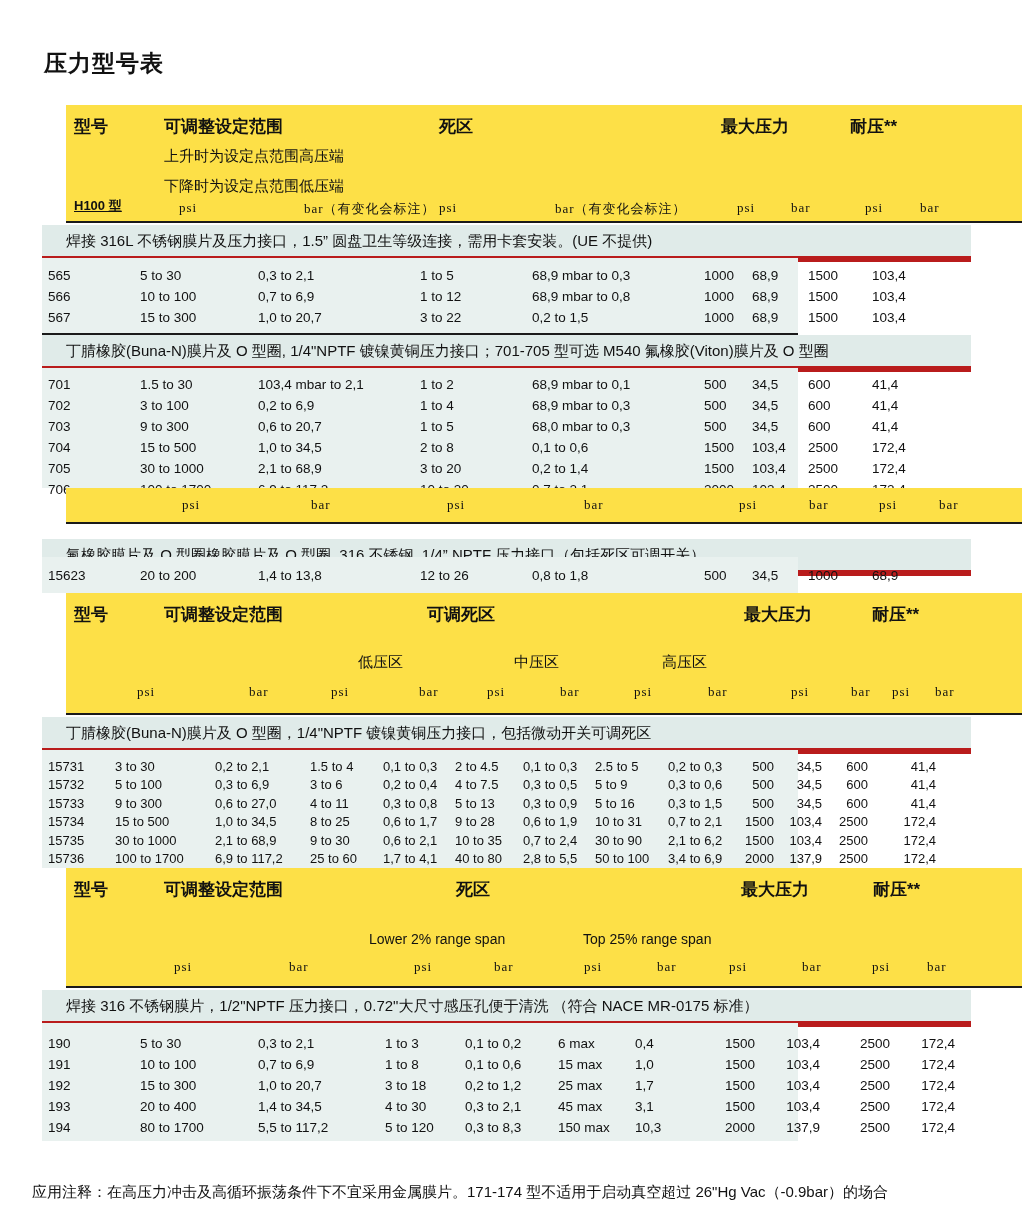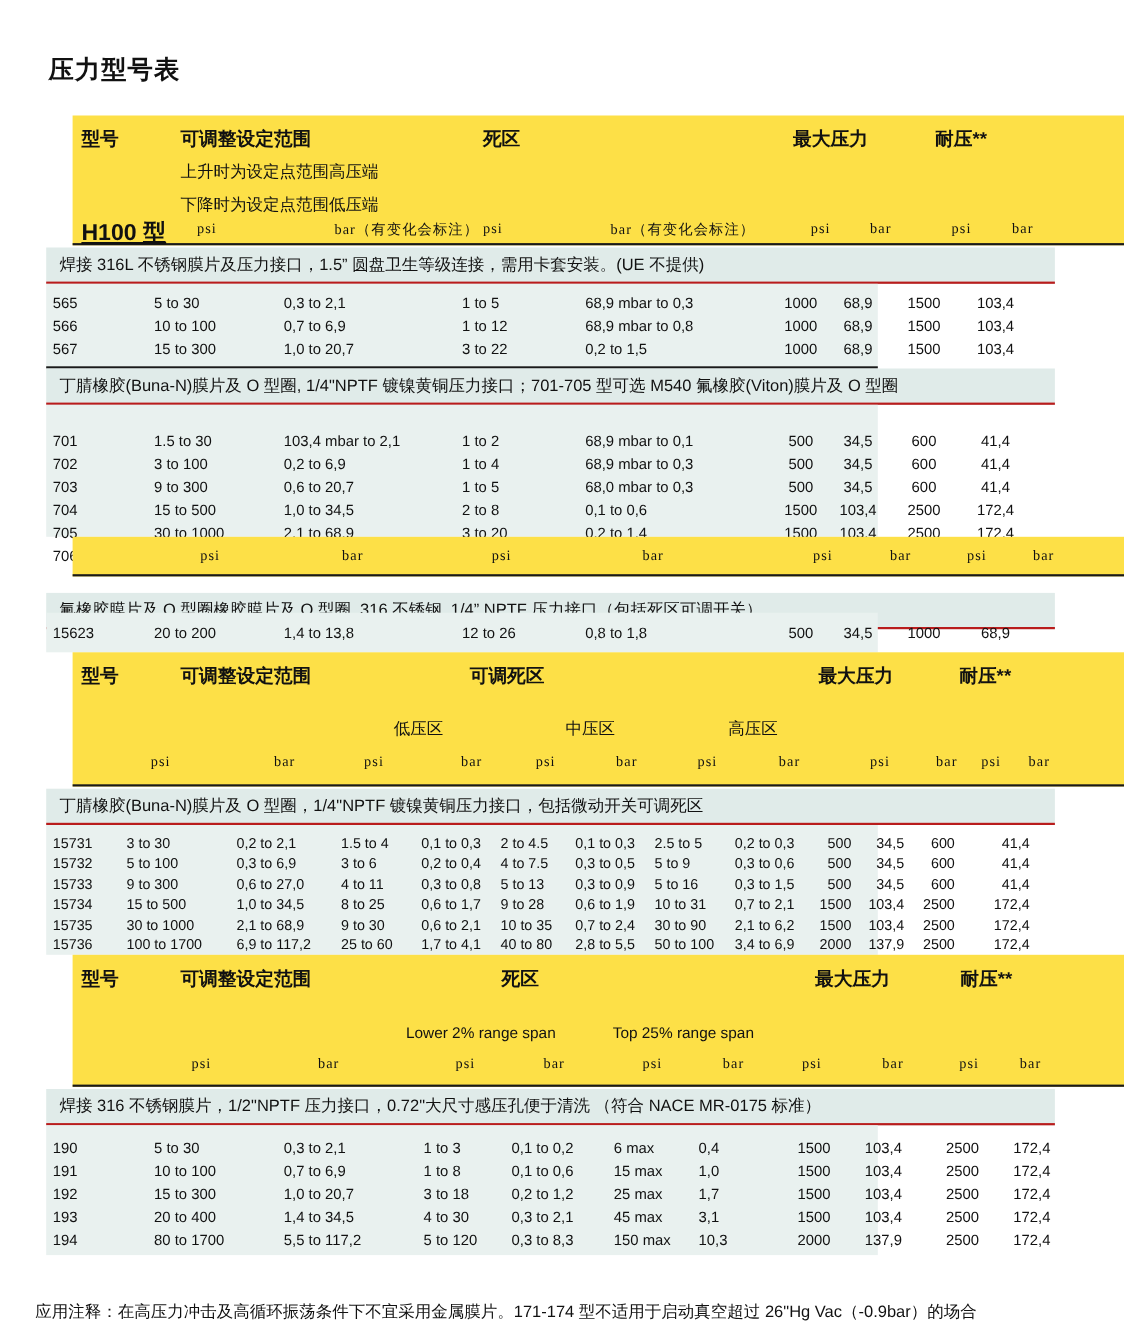--- a/index.html
+++ b/index.html
@@ -5,29 +5,29 @@
   html,body{margin:0;padding:0;background:#fff;}
   .page{position:relative;width:1022px;height:1212px;background:#ffffff;
         font-family:"Liberation Sans",sans-serif;color:#111;overflow:hidden;}
   .title{position:absolute;left:44px;top:48px;font-size:23px;font-weight:700;letter-spacing:1px;}
   .band{position:absolute;left:42px;width:987px;background:#fde047;box-sizing:border-box;margin-left:24px;}
   .bb{border-bottom:2px solid #1a1a1a;}
   .abs{position:absolute;white-space:nowrap;}
   .hcn{font-size:17px;font-weight:700;}
   .sub{font-size:15px;}
   .unit{font-family:Liberation Serif, serif;font-size:13px;letter-spacing:1px;}
-  .series{font-size:21px;font-weight:700;text-decoration:underline;}
+  .series{font-size:13px;font-weight:700;text-decoration:underline;}
   .section{position:absolute;left:42px;width:913px;height:31px;background:#e0ebe9;
-           border-bottom:2px solid #b91c1c;box-sizing:content-box;font-size:15px;
-           line-height:31px;padding-left:12px;width:905px;white-space:nowrap;}
+           border-bottom:6px solid #b91c1c;box-sizing:content-box;font-size:15px;
+           line-height:31px;padding-left:24px;width:905px;white-space:nowrap;}
   .rowsblk{position:absolute;left:42px;width:756px;background:#e9f1ef;box-sizing:border-box;}
   .row{display:grid;align-items:center;padding-left:6px;}
   .cell{font-size:13.5px;white-space:nowrap;}
   .t1 .row{grid-template-columns:92px 118px 162px 112px 172px 48px 56px 64px 66px;height:21px;}
-  .t1 .cell:nth-child(n+6){text-align:center;}
+  .t1 .cell:nth-child(n+6){text-align:left;}
   .t2 .row{grid-template-columns:67px 100px 95px 73px 72px 68px 72px 73px 70px 36px 48px 46px 68px;height:18.5px;}
   .t2 .cell{font-size:13px;}
   .t2 .cell:nth-child(n+10){text-align:right;}
   .t3 .row{grid-template-columns:92px 118px 127px 80px 93px 77px 65px 55px 65px 70px 65px;height:21px;}
   .t3 .cell:nth-child(n+8){text-align:right;}
   .footnote{position:absolute;left:32px;top:1183px;font-size:15px;white-space:nowrap;}
   .enlbl{font-size:14px;}
 </style>
 </head>
 <body>
@@ -90,21 +90,21 @@
         <span class="cell">1000</span>
         <span class="cell">68,9</span>
         <span class="cell">1500</span>
         <span class="cell">103,4</span>
       </div>
     </div>
 
   <div class="section" style="top:335px">
     <span>丁腈橡胶(Buna-N)膜片及 O 型圈, 1/4"NPTF 镀镍黄铜压力接口；701-705 型可选 M540 氟橡胶(Viton)膜片及 O 型圈</span>
   </div>
-  <div class="rowsblk t1" style="top:368px;height:120px;padding-top:22px">
+  <div class="rowsblk t1" style="top:368px;height:120px;padding-top:6px">
       <div class="row">
         <span class="cell">701</span>
         <span class="cell">1.5 to 30</span>
         <span class="cell">103,4 mbar to 2,1</span>
         <span class="cell">1 to 2</span>
         <span class="cell">68,9 mbar to 0,1</span>
         <span class="cell">500</span>
         <span class="cell">34,5</span>
         <span class="cell">600</span>
         <span class="cell">41,4</span>
@@ -313,21 +313,21 @@
       </div>
     </div>
 
   <div class="band bb" style="top:868px;height:120px;">
     <span class="abs hcn" style="left:8px;top:10px">型号</span>
     <span class="abs hcn" style="left:98px;top:10px">可调整设定范围</span>
     <span class="abs hcn" style="left:390px;top:10px">死区</span>
     <span class="abs hcn" style="left:675px;top:10px">最大压力</span>
     <span class="abs hcn" style="left:807px;top:10px">耐压**</span>
     <span class="abs enlbl" style="left:303px;top:63px">Lower 2% range span</span>
-    <span class="abs enlbl" style="left:491px;top:63px">Top 25% range span</span>
+    <span class="abs enlbl" style="left:517px;top:63px">Top 25% range span</span>
     <span class="abs unit" style="left:108px;top:91px">psi</span>
     <span class="abs unit" style="left:223px;top:91px">bar</span>
     <span class="abs unit" style="left:348px;top:91px">psi</span>
     <span class="abs unit" style="left:428px;top:91px">bar</span>
     <span class="abs unit" style="left:518px;top:91px">psi</span>
     <span class="abs unit" style="left:591px;top:91px">bar</span>
     <span class="abs unit" style="left:663px;top:91px">psi</span>
     <span class="abs unit" style="left:736px;top:91px">bar</span>
     <span class="abs unit" style="left:806px;top:91px">psi</span>
     <span class="abs unit" style="left:861px;top:91px">bar</span>

